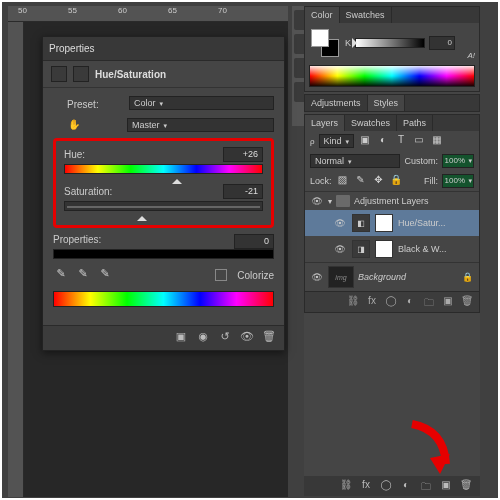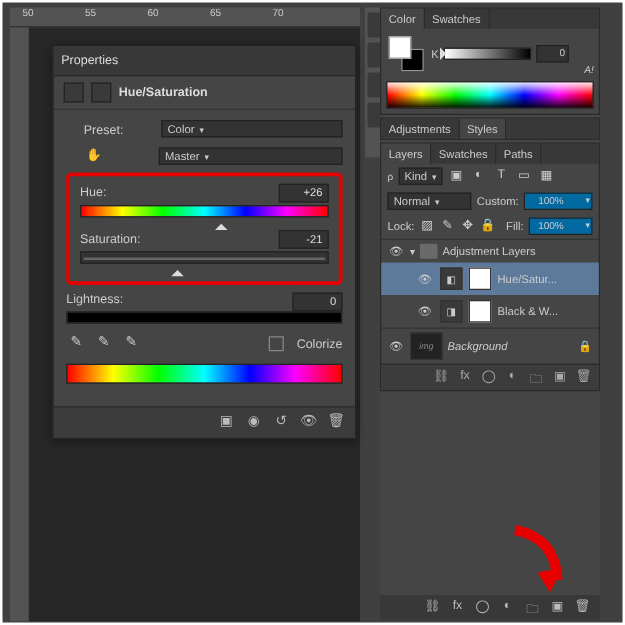--- a/index.html
+++ b/index.html
@@ -33,21 +33,21 @@
 
   .spectrum { height:22px; margin:2px 4px 4px; background:linear-gradient(to right,#f00,#ff0,#0f0,#0ff,#00f,#f0f,#f00); border:1px solid #222; position:relative; }
   .spectrum::before { content:''; position:absolute; inset:0; background:linear-gradient(to bottom, rgba(255,255,255,.9), transparent 50%, rgba(0,0,0,.9)); }
 
   .layers-body { font-size:9px; color:#ccc; }
   .lrow { display:flex; align-items:center; gap:4px; padding:3px 5px; }
   .sel { background:#5a5a5a; }
   .drop { background:#333; border:1px solid #222; padding:1px 4px; position:relative; }
   .drop::after { content:'▾'; margin-left:4px; font-size:7px; }
   .ic { width:14px; height:14px; display:inline-block; text-align:center; font-size:10px; color:#ccc; }
-  .pct { width:55px; background:#0369a1; border:1px solid #222; font-size:8px; color:#ccc; text-align:right; padding-right:22px; line-height:12px; position:relative; }
+  .pct { width:32px; background:#14532d; border:1px solid #222; font-size:8px; color:#ccc; text-align:right; padding-right:8px; line-height:12px; position:relative; }
   .pct::after { content:'▾'; position:absolute; right:1px; top:0; font-size:7px; }
   .group-row { display:flex; align-items:center; gap:4px; padding:3px 5px; border-top:1px solid #333; }
   .eye { width:14px; text-align:center; color:#ccc; font-size:9px; }
   .folder { width:14px; height:12px; background:#6a6a6a; border-radius:1px; }
   .layer-row { display:flex; align-items:center; gap:5px; padding:4px 5px 4px 28px; }
   .layer-row.sel { background:#5e7a9a; }
   .mask { width:18px; height:18px; background:#fff; border:1px solid #333; }
   .adj-ic { width:18px; height:18px; background:#3a3a3a; border:1px solid #333; display:flex; align-items:center; justify-content:center; font-size:8px; }
   .lthumb { width:26px; height:22px; background:#222; border:1px solid #333; display:flex; align-items:center; justify-content:center; font-size:7px; color:#888; font-style:italic; }
   .layers-footer { display:flex; justify-content:flex-end; gap:3px; padding:3px 4px; border-top:1px solid #2a2a2a; background:#3c3c3c; }
@@ -139,21 +139,21 @@
             <span>Saturation:</span>
             <div class="vnum">-21</div>
           </div>
         <div class="plainbar">
             <div class="track"></div>
             <div class="knob" style="left:39%"></div>
           </div>
       </div>
 
       <div class="lrow2">
-          <span>Lightness:</span>
+          <span>Properties:</span>
           <div class="vnum">0</div>
         </div>
       <div class="lightbar">
           <div class="knob" style="left:50%"></div>
         </div>
 
       <div class="eyedrops">
         <span class="eyed">✎</span>
         <span class="eyed">✎</span>
         <span class="eyed">✎</span>

